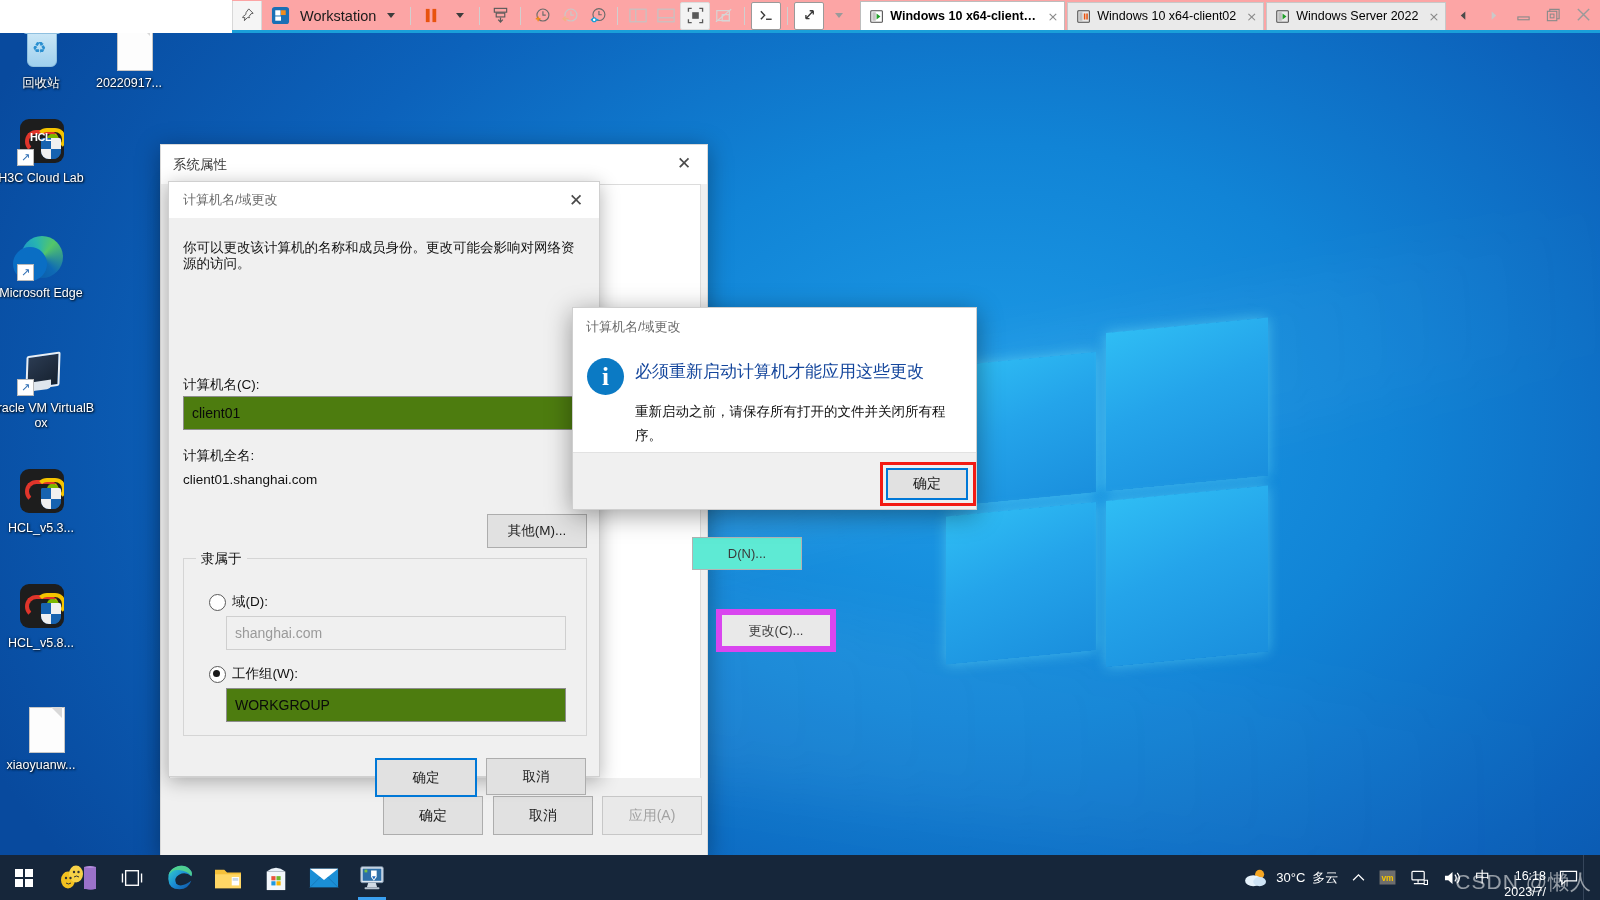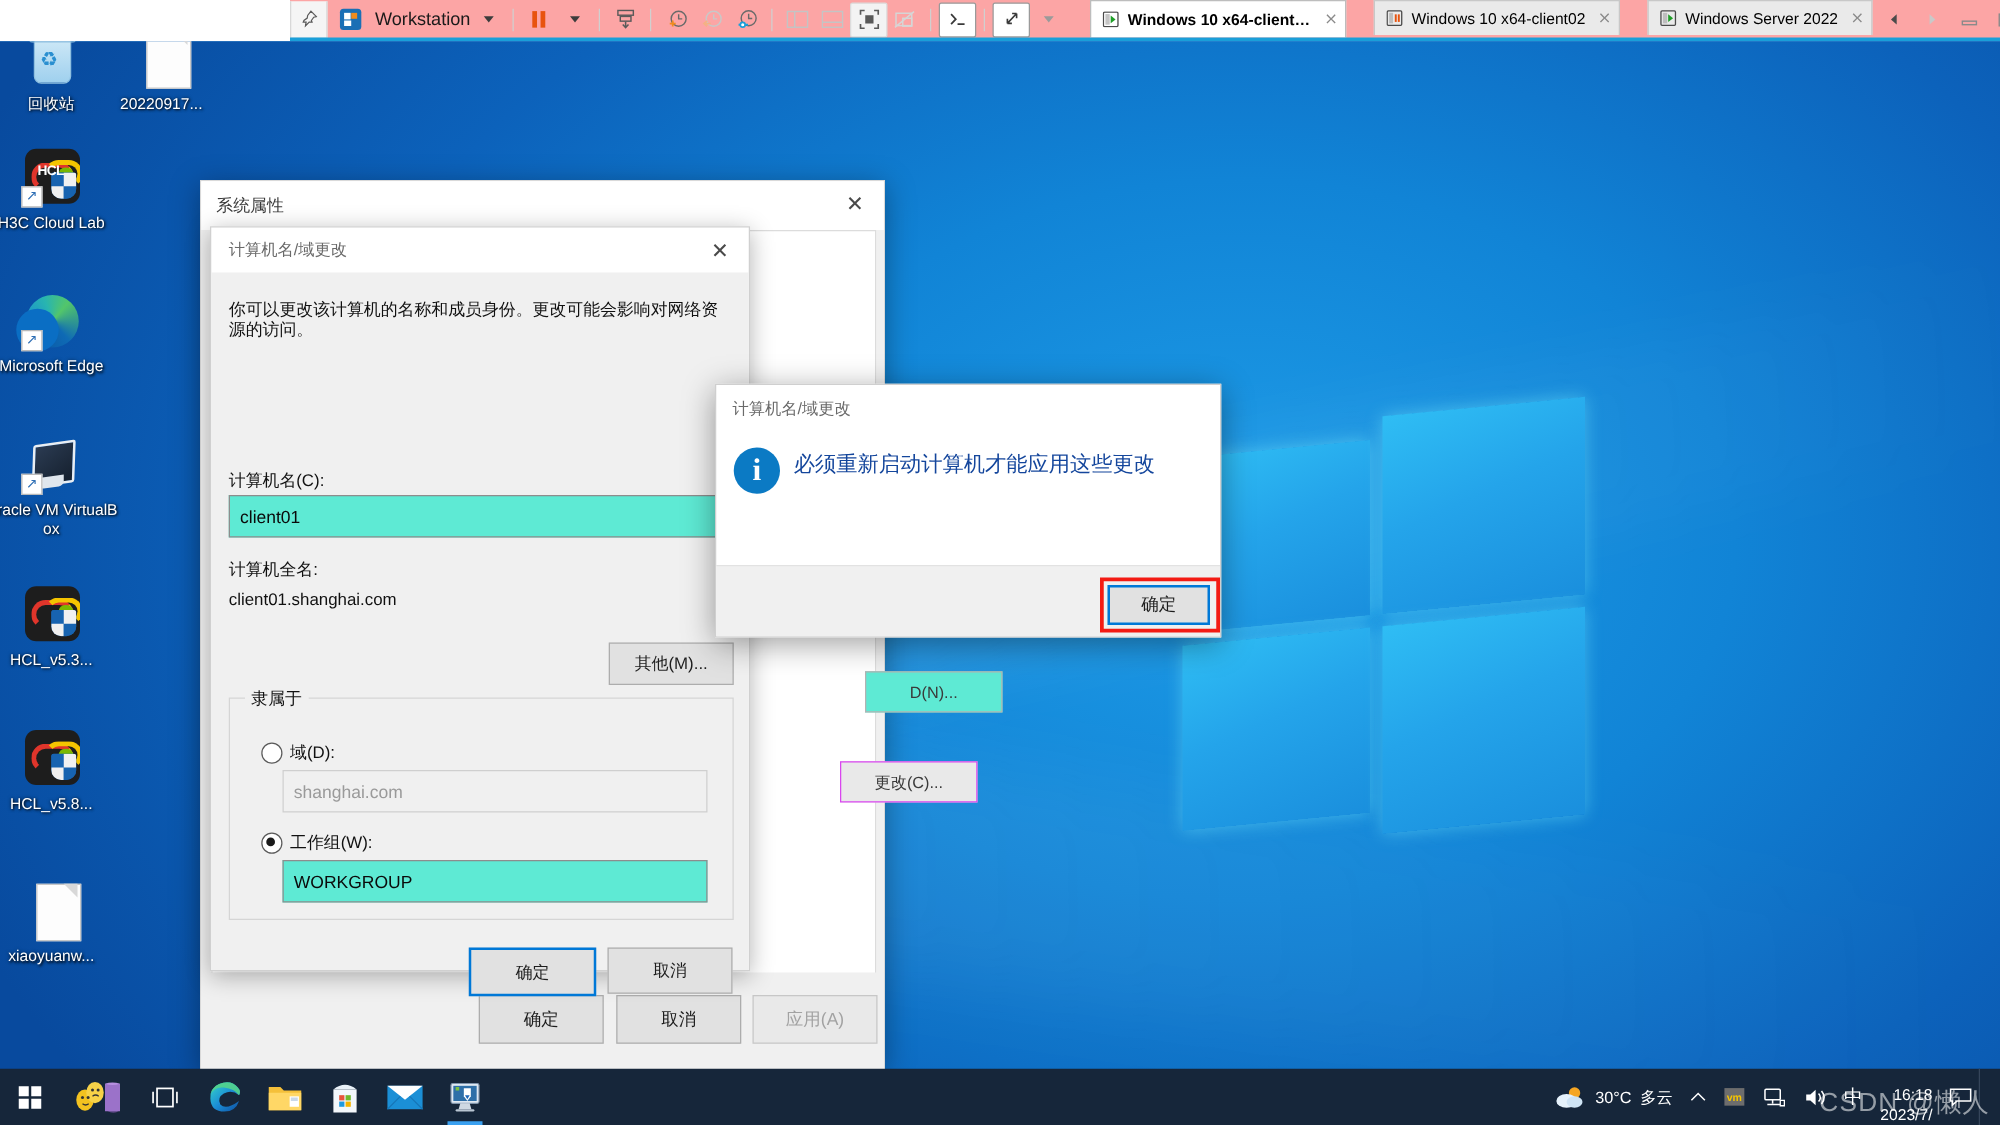--- a/index.html
+++ b/index.html
@@ -25,21 +25,21 @@
     border-top:5px solid #3c3c3c;margin-left:1px;
   }
   .tb-caret.light{border-top-color:#9a9a9a;}
   .tb-label{font-size:14.5px;color:#1a1a1a;margin-left:6px;white-space:nowrap;}
   .tb-pinbtn{
     width:28px;height:29px;border:1px solid #d8d8d8;border-top:none;background:#f5f5f5;
     display:flex;align-items:center;justify-content:center;margin-right:4px;flex:0 0 auto;
   }
 
   
-  #vm-tabs{display:flex;align-items:flex-start;height:31px;margin-left:20px;flex:0 0 auto;gap:20px;}
+  #vm-tabs{display:flex;align-items:center;height:31px;margin-left:8px;flex:0 0 auto;}
   .vm-tab{
     height:27px;display:flex;align-items:center;padding:0 6px 0 9px;
     border:1px solid #c8c8c8;border-bottom:none;background:#eaeaea;
     margin-right:2px;position:relative;max-width:188px;
   }
   .vm-tab.active{background:#ffffff;height:29px;border-color:#bdbdbd;}
   .vm-tab .tabtext{
     font-size:12.5px;color:#000;white-space:nowrap;overflow:hidden;text-overflow:ellipsis;
     margin-left:6px;margin-right:10px;
   }
@@ -153,21 +153,21 @@
   #sysprops-body{position:absolute;left:0;top:39px;width:546px;height:672px;background:#f0f0f0;}
   #sysprops-inner{
     position:absolute;left:8px;top:0px;width:530px;height:620px;background:#ffffff;border:1px solid #dcdcdc;
   }
   
   .sp-hidden-btn{
     position:absolute;height:31px;background:#5eead4;border:1px solid #b3b3b3;
     display:flex;align-items:center;justify-content:center;font-size:13px;color:#3a3a3a;
   }
   #sp-btn-net{left:522px;top:352px;width:108px;}
-  #sp-btn-chg{left:502px;top:424px;width:108px;border:1px solid #d946ef;background:#e9e9e9;}
+  #sp-btn-chg{left:546px;top:424px;width:108px;border:6px solid #d946ef;background:#e9e9e9;}
   #sysprops-footer{position:absolute;left:0;bottom:0;width:546px;height:78px;background:#f0f0f0;}
   .sp-foot-btn{
     position:absolute;top:18px;width:98px;height:37px;background:#e1e1e1;border:1px solid #adadad;
     display:flex;align-items:center;justify-content:center;font-size:14px;color:#1d1d1d;
   }
   .sp-foot-btn.disabled{color:#a2a2a2;background:#e9e9e9;border-color:#c7c7c7;}
 
   
   #cnd{
     position:absolute;left:168px;top:148px;width:430px;height:594px;background:#ffffff;
@@ -175,21 +175,21 @@
   }
   #cnd-title{height:36px;position:relative;}
   #cnd-title .titletext{font-size:13px;color:#6a6a6a;margin-left:14px;line-height:36px;}
   #cnd-body{position:absolute;left:0;top:36px;width:430px;height:558px;background:#f0f0f0;}
   #cnd-desc{
     position:absolute;left:14px;top:22px;width:400px;font-size:13.5px;color:#111;
     line-height:16px;
   }
   .cnd-label{position:absolute;font-size:13.5px;color:#111;}
   .cnd-input{
-    position:absolute;height:34px;background:#5eead4;border:1px solid #8d8d8d;
+    position:absolute;height:34px;background:#4d7c0f;border:1px solid #8d8d8d;
     display:flex;align-items:center;padding-left:8px;font-size:14px;color:#0a0a0a;box-sizing:border-box;
   }
   .cnd-input.readonly{background:#f0f0f0;border-color:#cfcfcf;color:#9a9a9a;}
   .cnd-btn{
     position:absolute;height:32px;background:#e1e1e1;border:1px solid #adadad;
     display:flex;align-items:center;justify-content:center;font-size:13.5px;color:#1d1d1d;
   }
   #cnd-group{
     position:absolute;left:14px;top:340px;width:402px;height:176px;border:1px solid #d5d5d5;
   }
@@ -600,20 +600,21 @@
     </div>
 
     <div id="msgbox">
       <div id="msgbox-title">
         <span class="titletext">计算机名/域更改</span>
       </div>
       <div id="msgbox-icon">
         <span>i</span>
       </div>
       <div id="msgbox-head">必须重新启动计算机才能应用这些更改</div>
+      <div id="msgbox-sub">重新启动之前，请保存所有打开的文件并关闭所有程序。</div>
       <div id="msgbox-footer">
         <div id="msgbox-ok-wrap">
           <div id="msgbox-ok">确定</div>
         </div>
       </div>
     </div>
 
     <div id="taskbar">
 
       <div id="start-btn">

